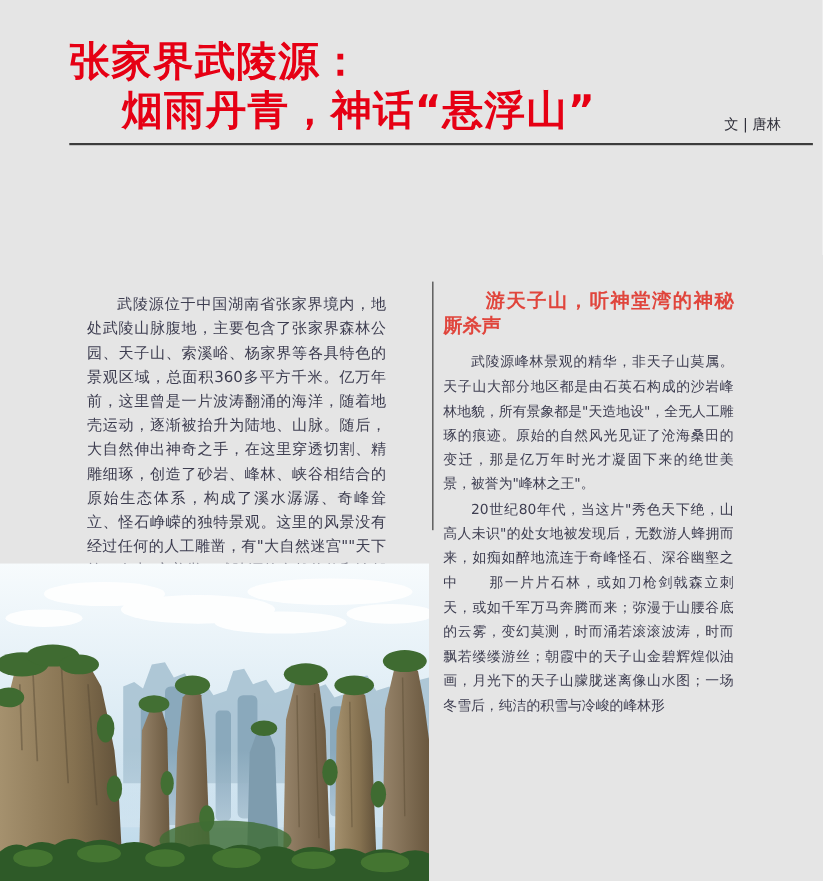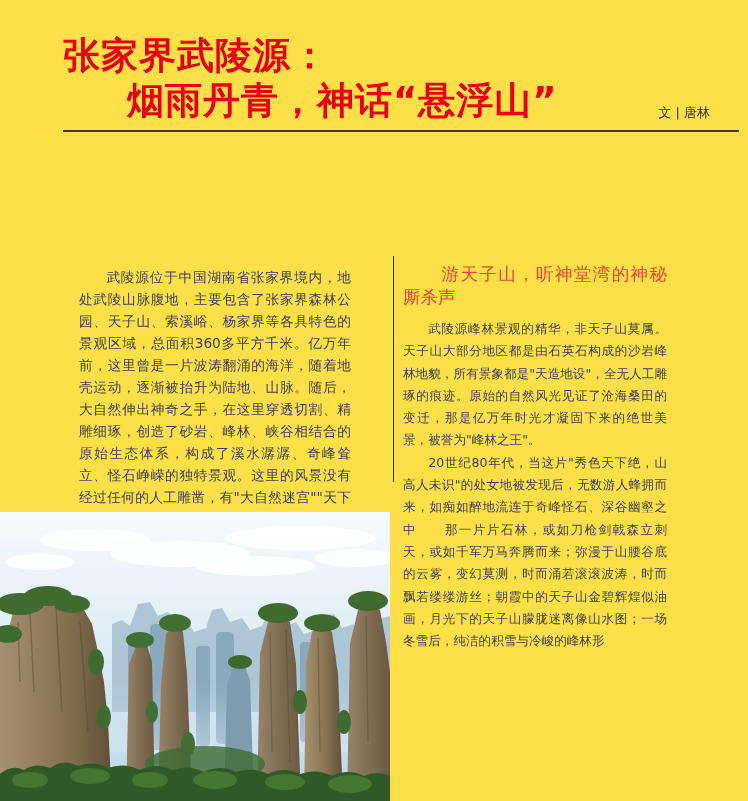--- a/index.html
+++ b/index.html
@@ -1,36 +1,36 @@
 <!DOCTYPE html>
 <html><head>
 <meta charset="utf-8">
 <style>
   html,body{margin:0;padding:0;background:#ffffff;}
   .page{
-    position:relative;width:748px;height:801px;margin:0 auto;background:#fde047;
+    position:relative;width:748px;height:801px;margin:0 auto;background:#e5e5e5;
     overflow:hidden;font-family:"DejaVu Sans","Liberation Sans",sans-serif;
   }
   .title{position:absolute;left:63px;top:12px;color:#e60014;font-weight:bold;}
   .title .t1{display:block;font-size:37px;line-height:45px;letter-spacing:1px;white-space:nowrap;}
-  .title .t2{display:block;font-size:37px;line-height:45px;margin-left:64px;letter-spacing:1px;white-space:nowrap;}
+  .title .t2{display:block;font-size:37px;line-height:45px;margin-left:48px;letter-spacing:1px;white-space:nowrap;}
   .byline{position:absolute;top:104px;left:63px;width:647px;text-align:right;font-size:13px;color:#2f2f3a;}
   .rule{position:absolute;top:130px;left:63px;width:676px;height:2px;background:#3c3c3c;}
   .intro{position:absolute;left:63px;top:138px;width:672px;margin:0;font-size:14.6px;line-height:26px;
          color:#3d3d50;text-align:justify;text-indent:2em;}
   .col-left{position:absolute;left:63px;top:250px;width:304px;font-size:13.7px;line-height:22px;
             color:#3d3d50;text-align:justify;}
   .col-left p{margin:16px;text-indent:2em;}
   .divider{position:absolute;left:393px;top:256px;width:1px;height:226px;background:#2e2e2e;}
   .col-right{position:absolute;left:403px;top:250px;width:264px;font-size:12.6px;line-height:22.3px;
              color:#3d3d50;text-align:justify;}
   .col-right p{margin:0;text-indent:2em;}
   .col-right h2{
     margin:13px 0 9px 0;font-family:"DejaVu Serif","Liberation Serif",serif;
-    font-size:17.5px;line-height:23px;color:#e0453c;font-weight:400;text-indent:2.2em;
+    font-size:17.5px;line-height:23px;color:#e0453c;font-weight:700;text-indent:2.2em;
   }
   .photo{position:absolute;left:0;top:512px;width:390px;height:289px;margin:0;overflow:hidden;}
   .photo svg{display:block;}
 </style>
 </head>
 <body>
 
 <div class="page">
 
   <h1 class="title">

